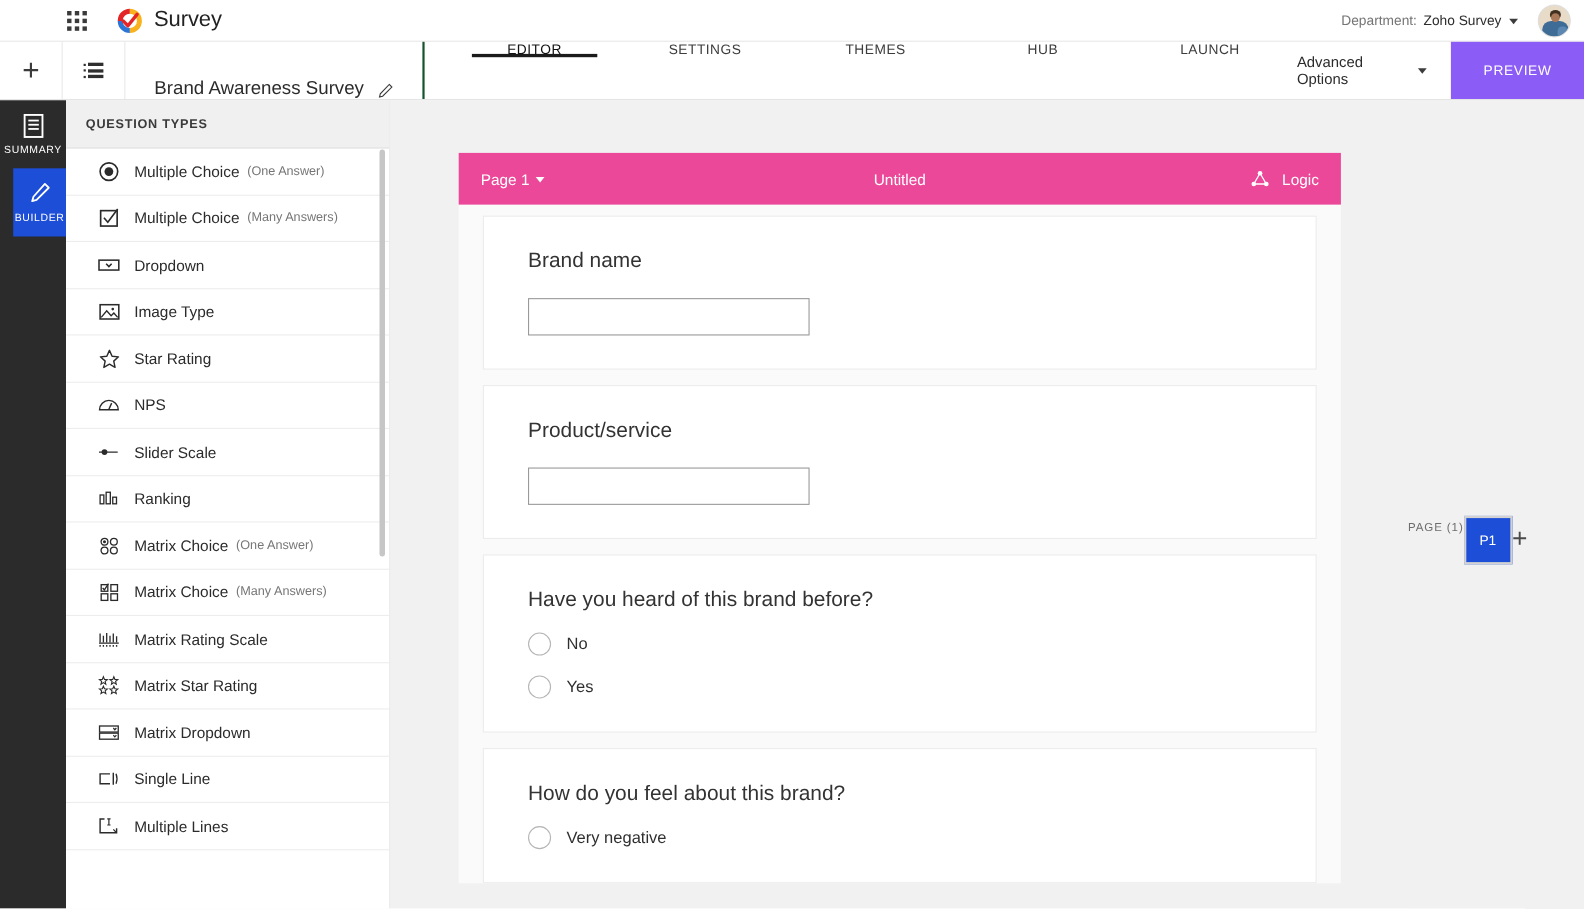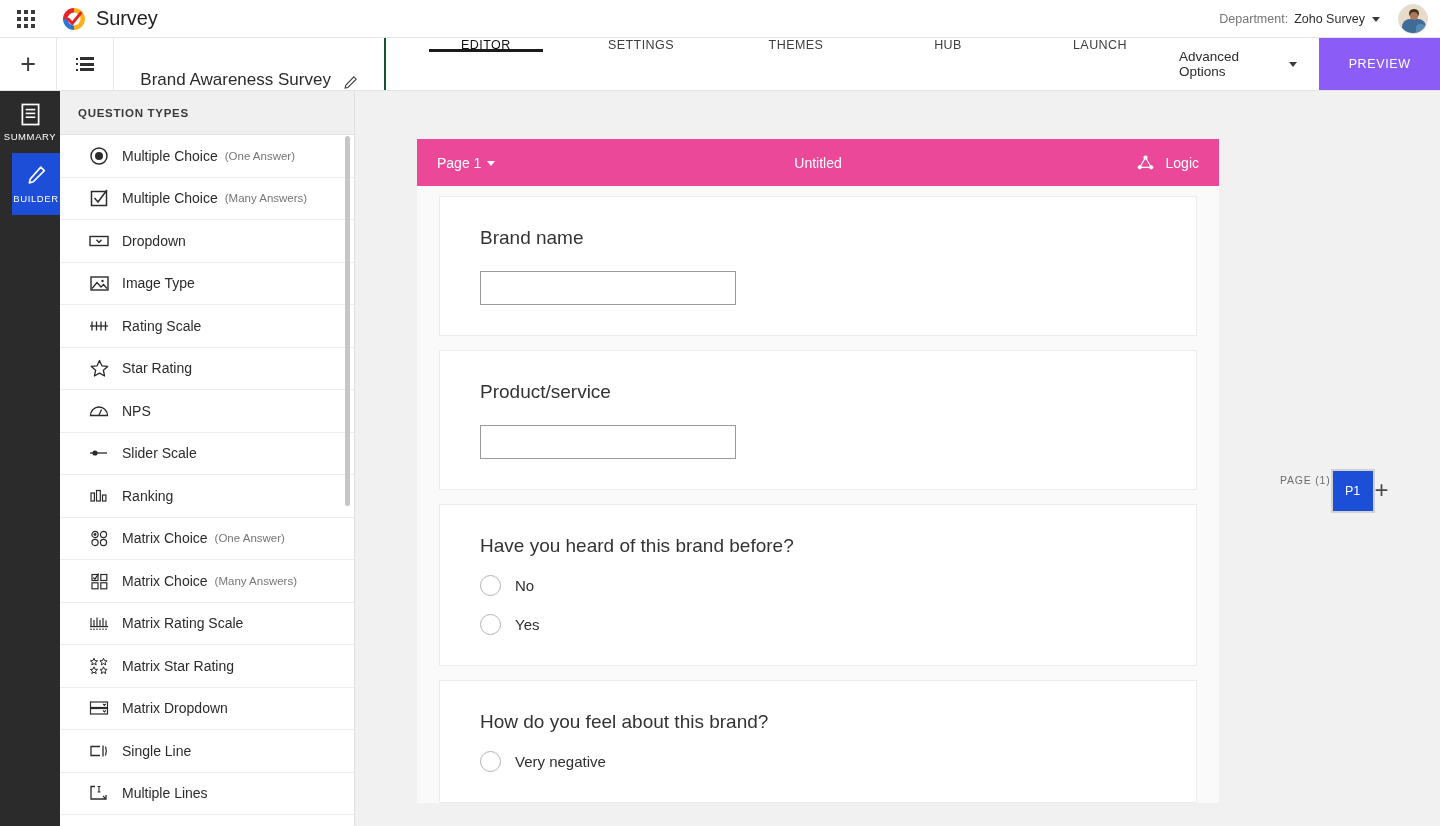--- a/index.html
+++ b/index.html
@@ -10,20 +10,21 @@
     overflow: hidden;
   }
 
   
   .topbar {
     height: 38px; width: 1440px;
     background: #ffffff;
     border-bottom: 1px solid #e4e4e4;
     display: flex; align-items: center;
     position: relative;
+    padding-left: 44px;
   }
   .apps-grid {
     width: 26px; height: 26px;
     margin-left: 13px;
     display: grid;
     grid-template-columns: repeat(3, 4px);
     grid-template-rows: repeat(3, 4px);
     gap: 3px;
     align-content: center; justify-content: center;
     cursor: pointer;
@@ -357,30 +358,20 @@
           <svg width="21" height="20" viewBox="0 0 21 20">
               <rect x="2" y="4" width="17" height="13" fill="none" stroke="#2b2b2b" stroke-width="1.4"></rect>
               <circle cx="13.5" cy="8" r="1.2" fill="#2b2b2b"></circle>
               <path d="M3 15.5 L8 9.5 L12 14 L14.5 11.5 L18 15.5" fill="none" stroke="#2b2b2b" stroke-width="1.3"></path>
             </svg>
         </span>
         <span class="qlabel">Image Type</span>
         <span class="qsub"></span>
       </div>
 
-      <div class="qitem">
-        <span class="qicon">
-          <svg width="22" height="20" viewBox="0 0 22 20">
-              <path d="M2 10 H20" stroke="#2b2b2b" stroke-width="1.3"></path>
-              <path d="M4 5.5 V14.5 M8.5 5.5 V14.5 M13 5.5 V14.5 M17.5 5.5 V14.5" stroke="#2b2b2b" stroke-width="1.3"></path>
-            </svg>
-        </span>
-        <span class="qlabel">Rating Scale</span>
-        <span class="qsub"></span>
-      </div>
 
       <div class="qitem">
         <span class="qicon">
           <svg width="21" height="20" viewBox="0 0 21 20">
               <path d="M10.5 2.5 L12.9 7.8 L18.7 8.4 L14.4 12.3 L15.6 18 L10.5 15.1 L5.4 18 L6.6 12.3 L2.3 8.4 L8.1 7.8 Z" fill="none" stroke="#2b2b2b" stroke-width="1.3" stroke-linejoin="round"></path>
             </svg>
         </span>
         <span class="qlabel">Star Rating</span>
         <span class="qsub"></span>
       </div>

